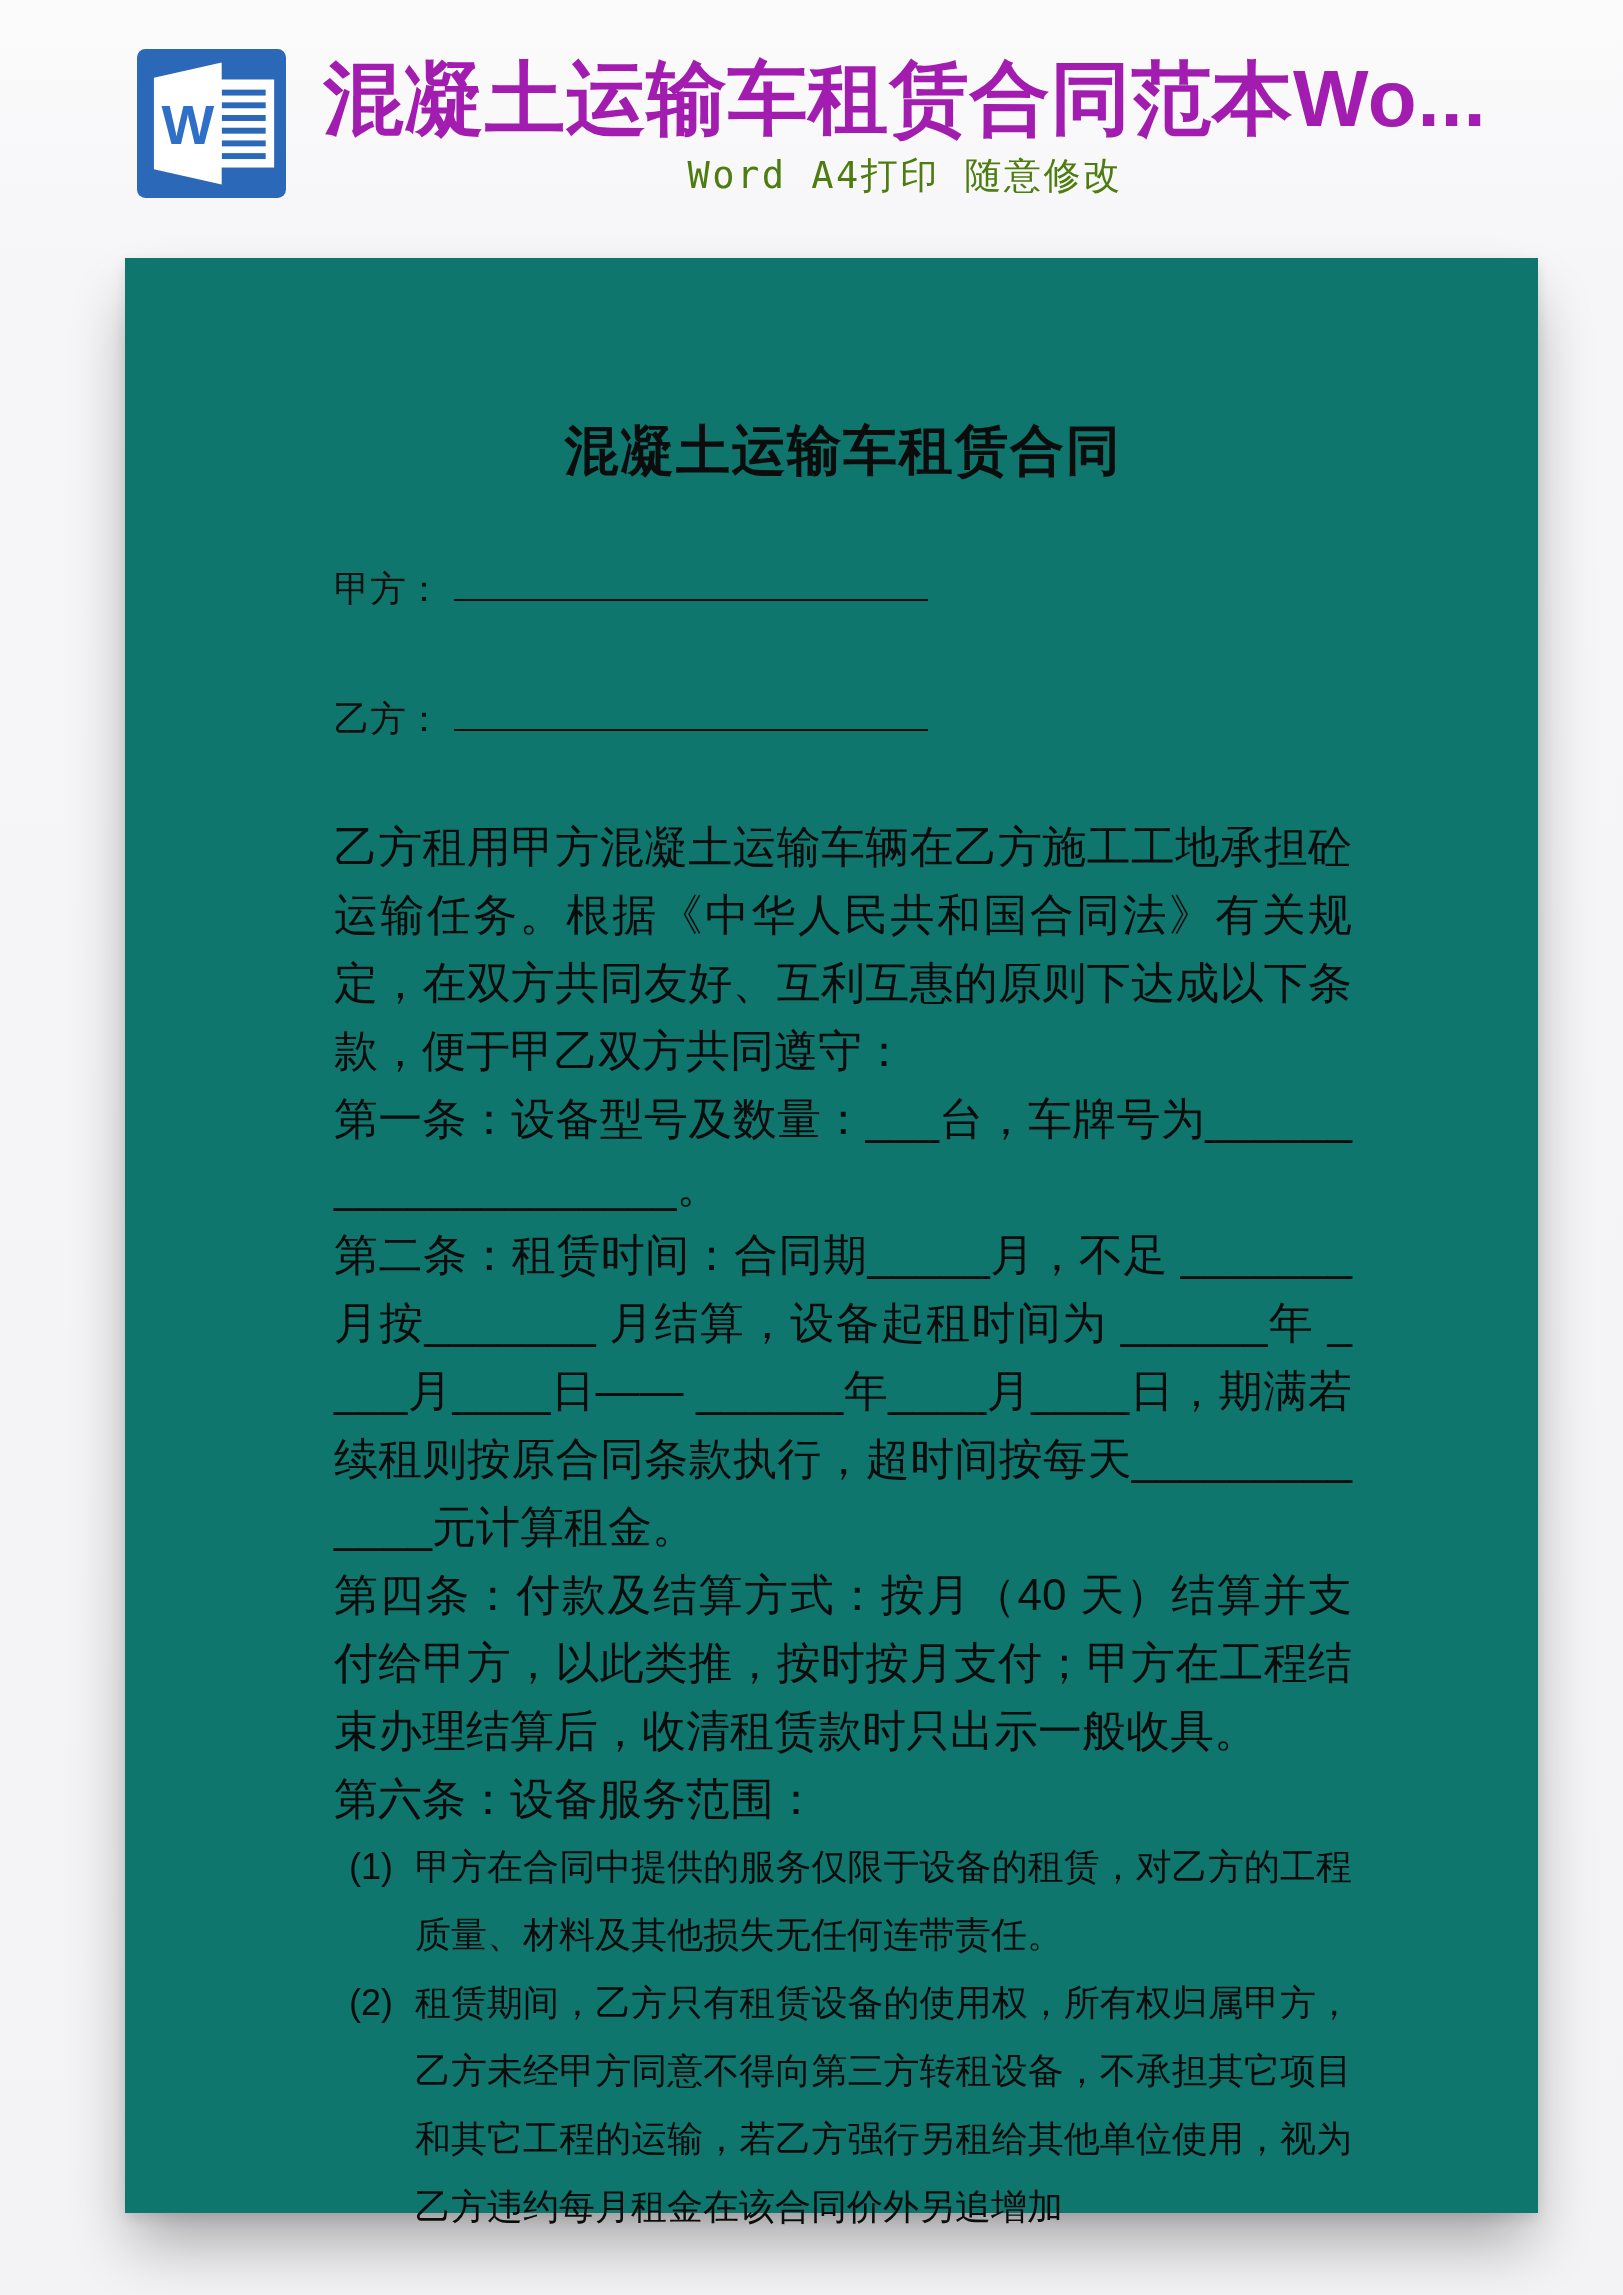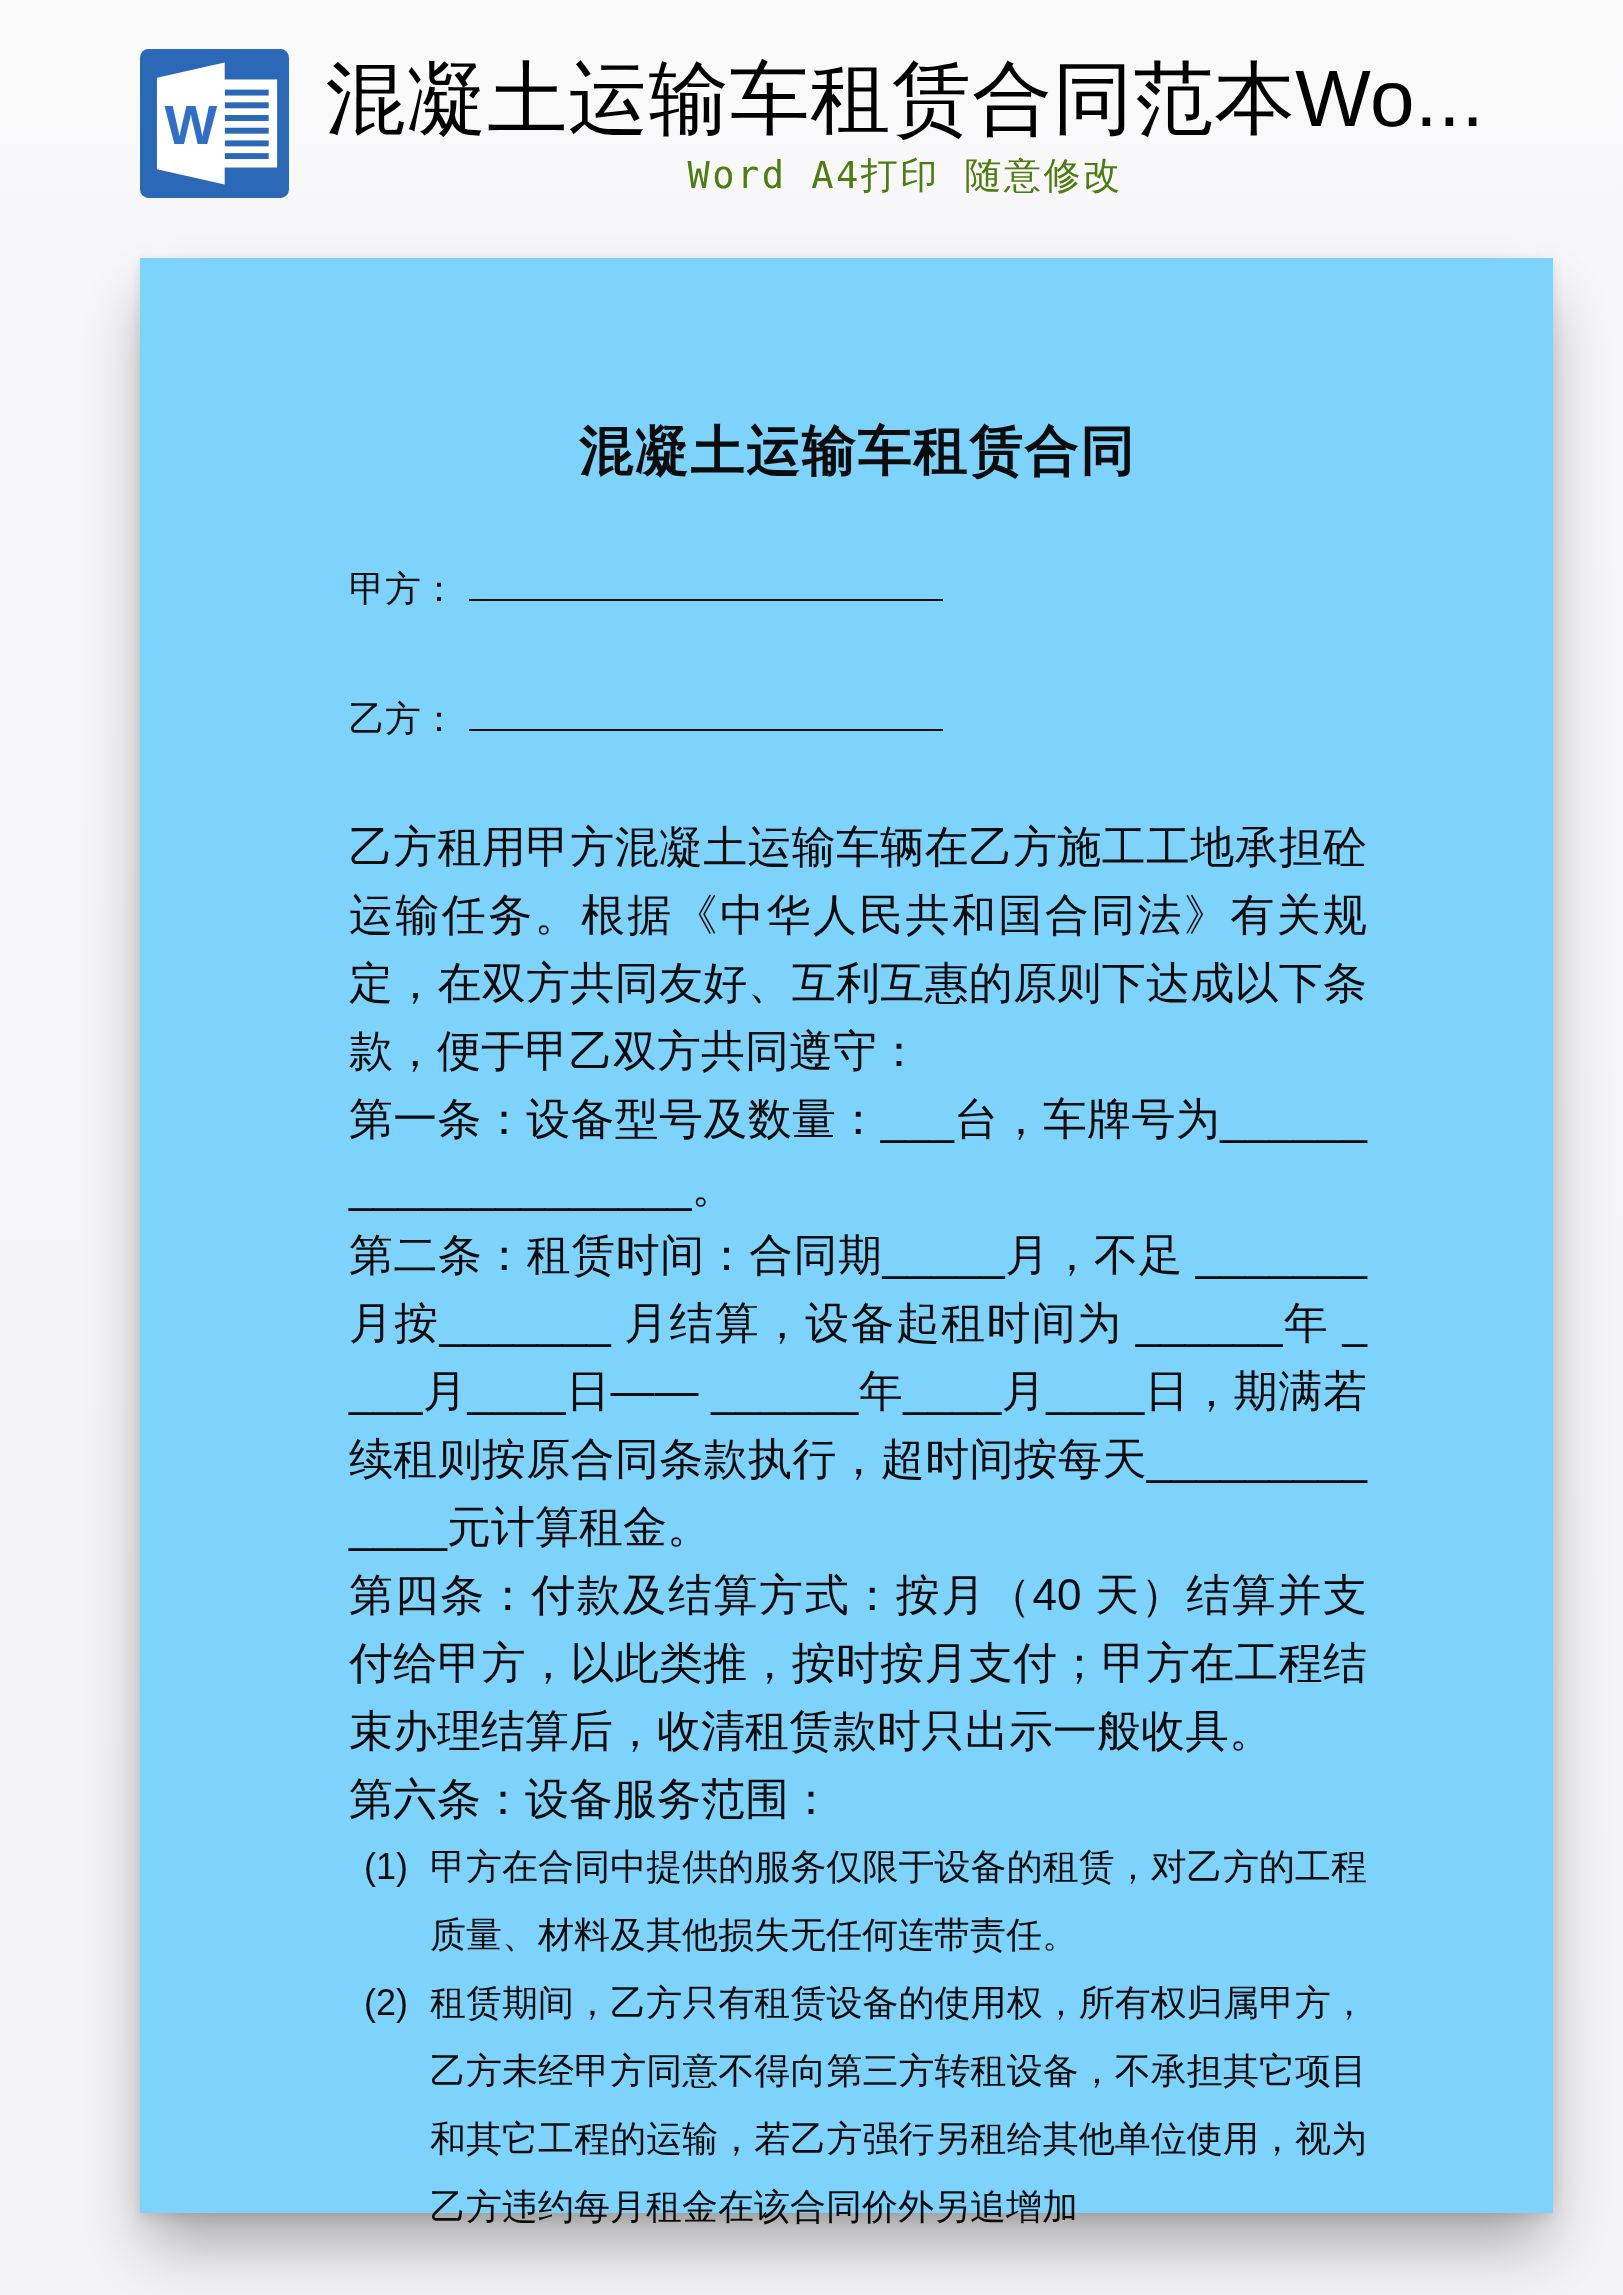--- a/index.html
+++ b/index.html
@@ -16,36 +16,36 @@
   .preview-header {
     position: absolute; top: 0; left: 0; right: 0;
     padding-top: 49px;
     display: flex; flex-direction: column; align-items: center;
   }
   .title-row { display: flex; flex-direction: row; align-items: center; gap: 37px; }
   .word-icon { width: 149px; height: 149px; display: block; flex: 0 0 auto; }
   .header-block { display: flex; flex-direction: column; align-items: center; }
   .file-title {
     margin: 0;
-    font-size: 80px; line-height: 100px; font-weight: 400;
-    color: #000000; letter-spacing: 0.8px; white-space: nowrap;
+    font-size: 80px; line-height: 100px; font-weight: 700;
+    color: #a21caf; letter-spacing: 0.8px; white-space: nowrap;
   }
   .file-subtitle {
     margin-top: 5px;
     font-family: "DejaVu Sans Mono", "Liberation Mono", monospace;
     font-size: 37px; line-height: 44px;
     color: #4d7c0f; letter-spacing: 2.5px;
   }
 
   
   .paper {
     position: absolute;
-    left: 140px; top: 258px;
+    left: 125px; top: 258px;
     width: 1413px; height: 1955px;
-    background: #7dd3fc;
+    background: #0f766e;
     box-shadow: 0 5px 12px rgba(0,0,0,0.10), 0 36px 59px -6.8px rgba(0,0,0,0.32);
     box-sizing: border-box;
     padding: 152px 186px 0 209px;
   }
   .doc-title {
     margin: 0;
     text-align: center;
     font-size: 54px; line-height: 80px; font-weight: 700;
     color: #0c0c0c; letter-spacing: 1.7px;
   }

